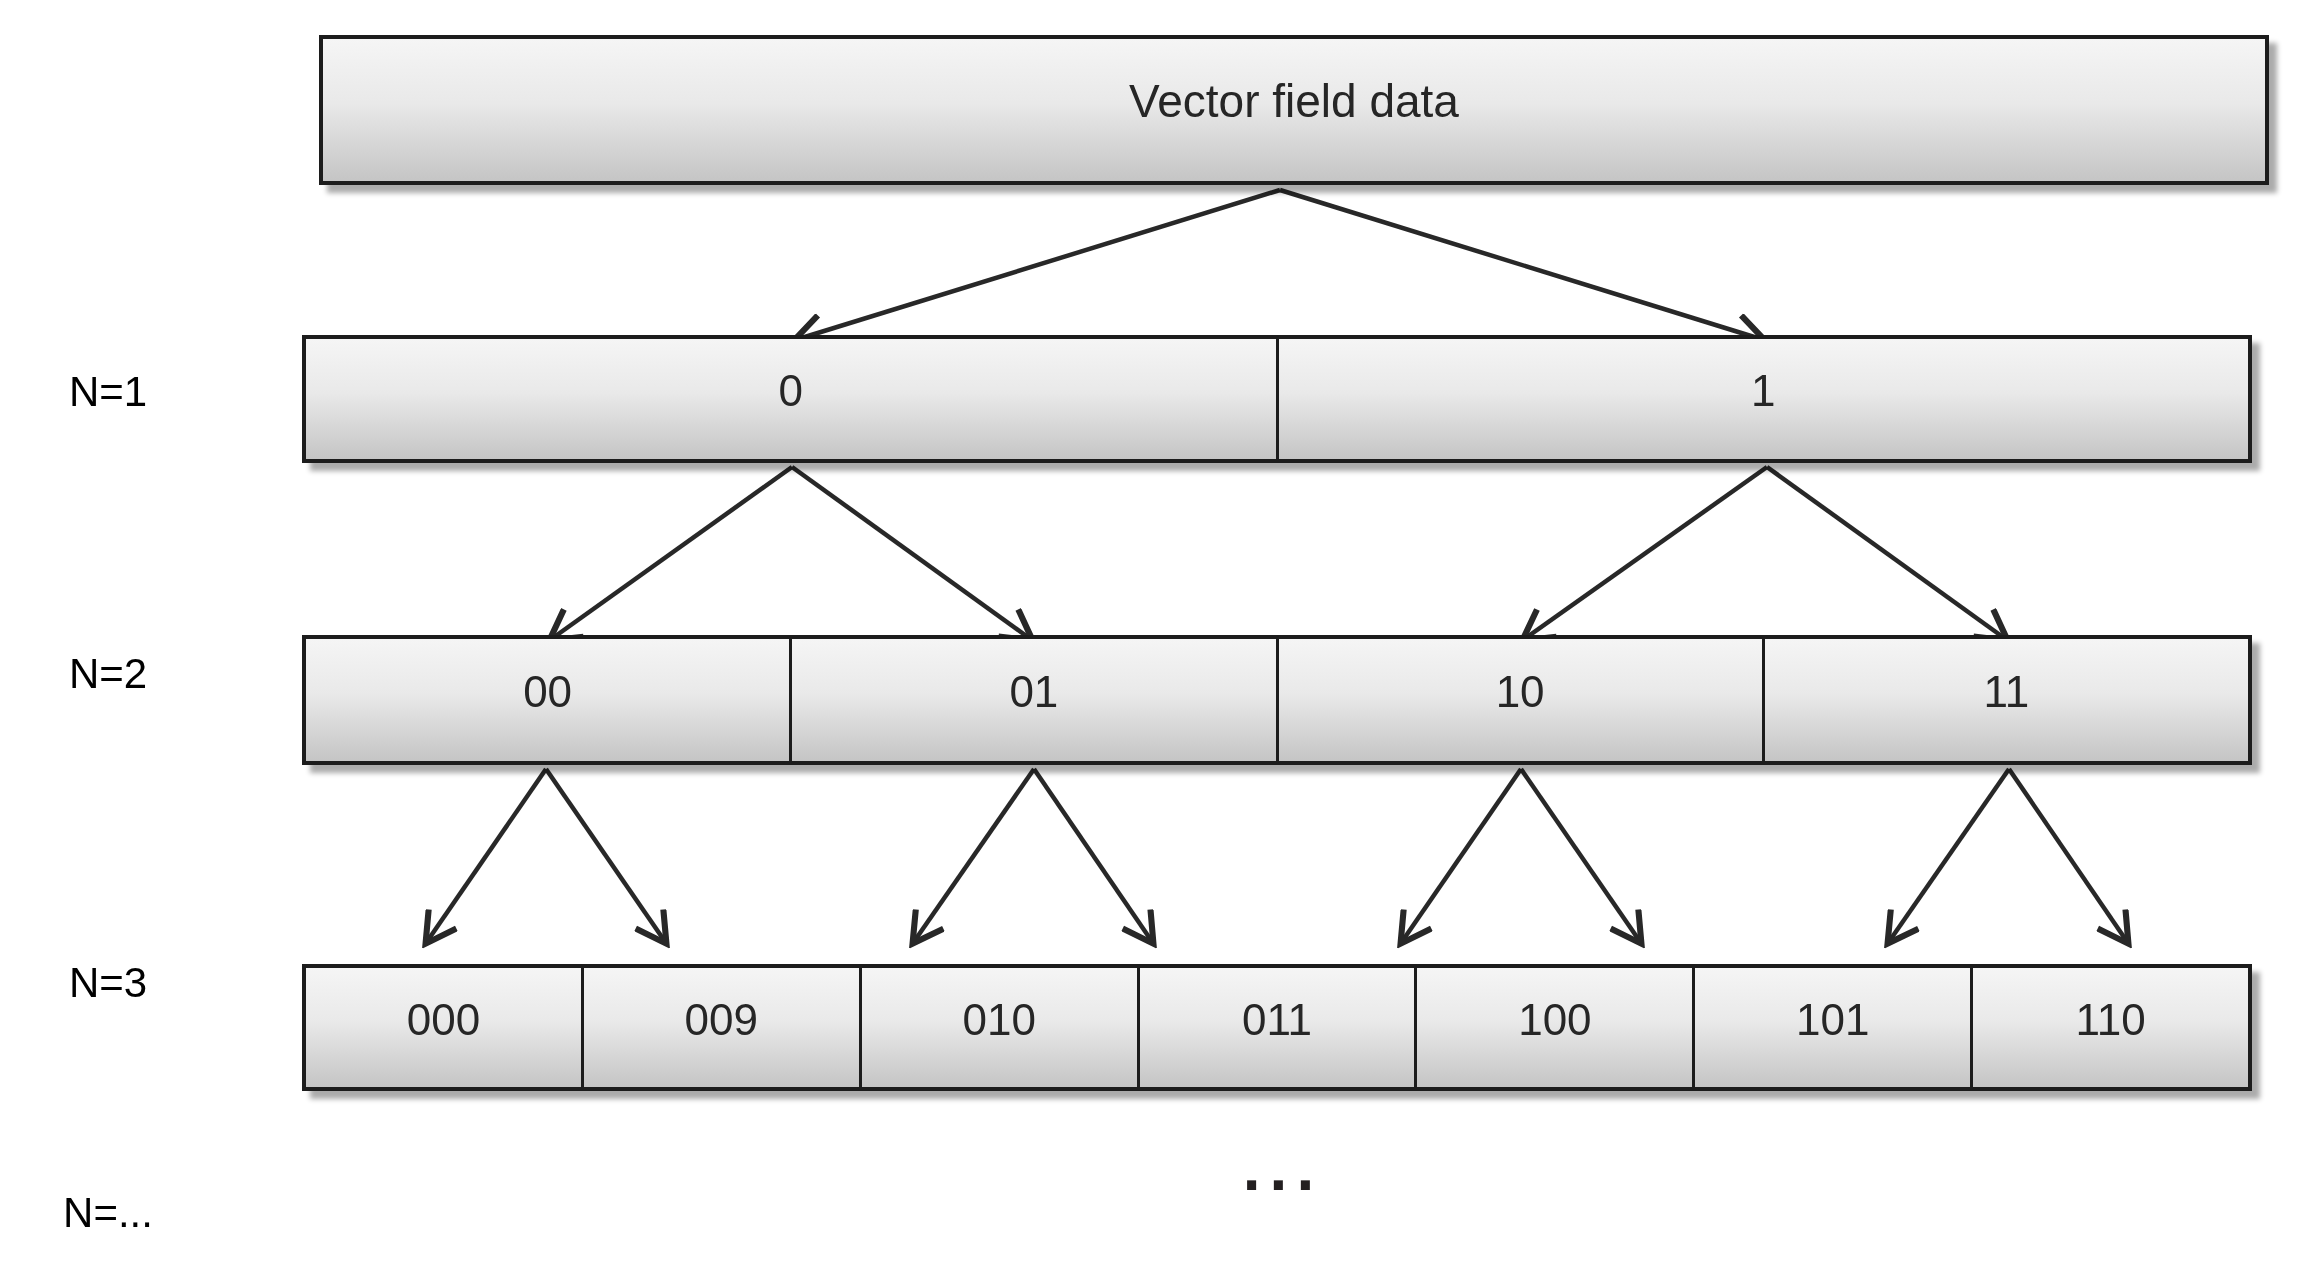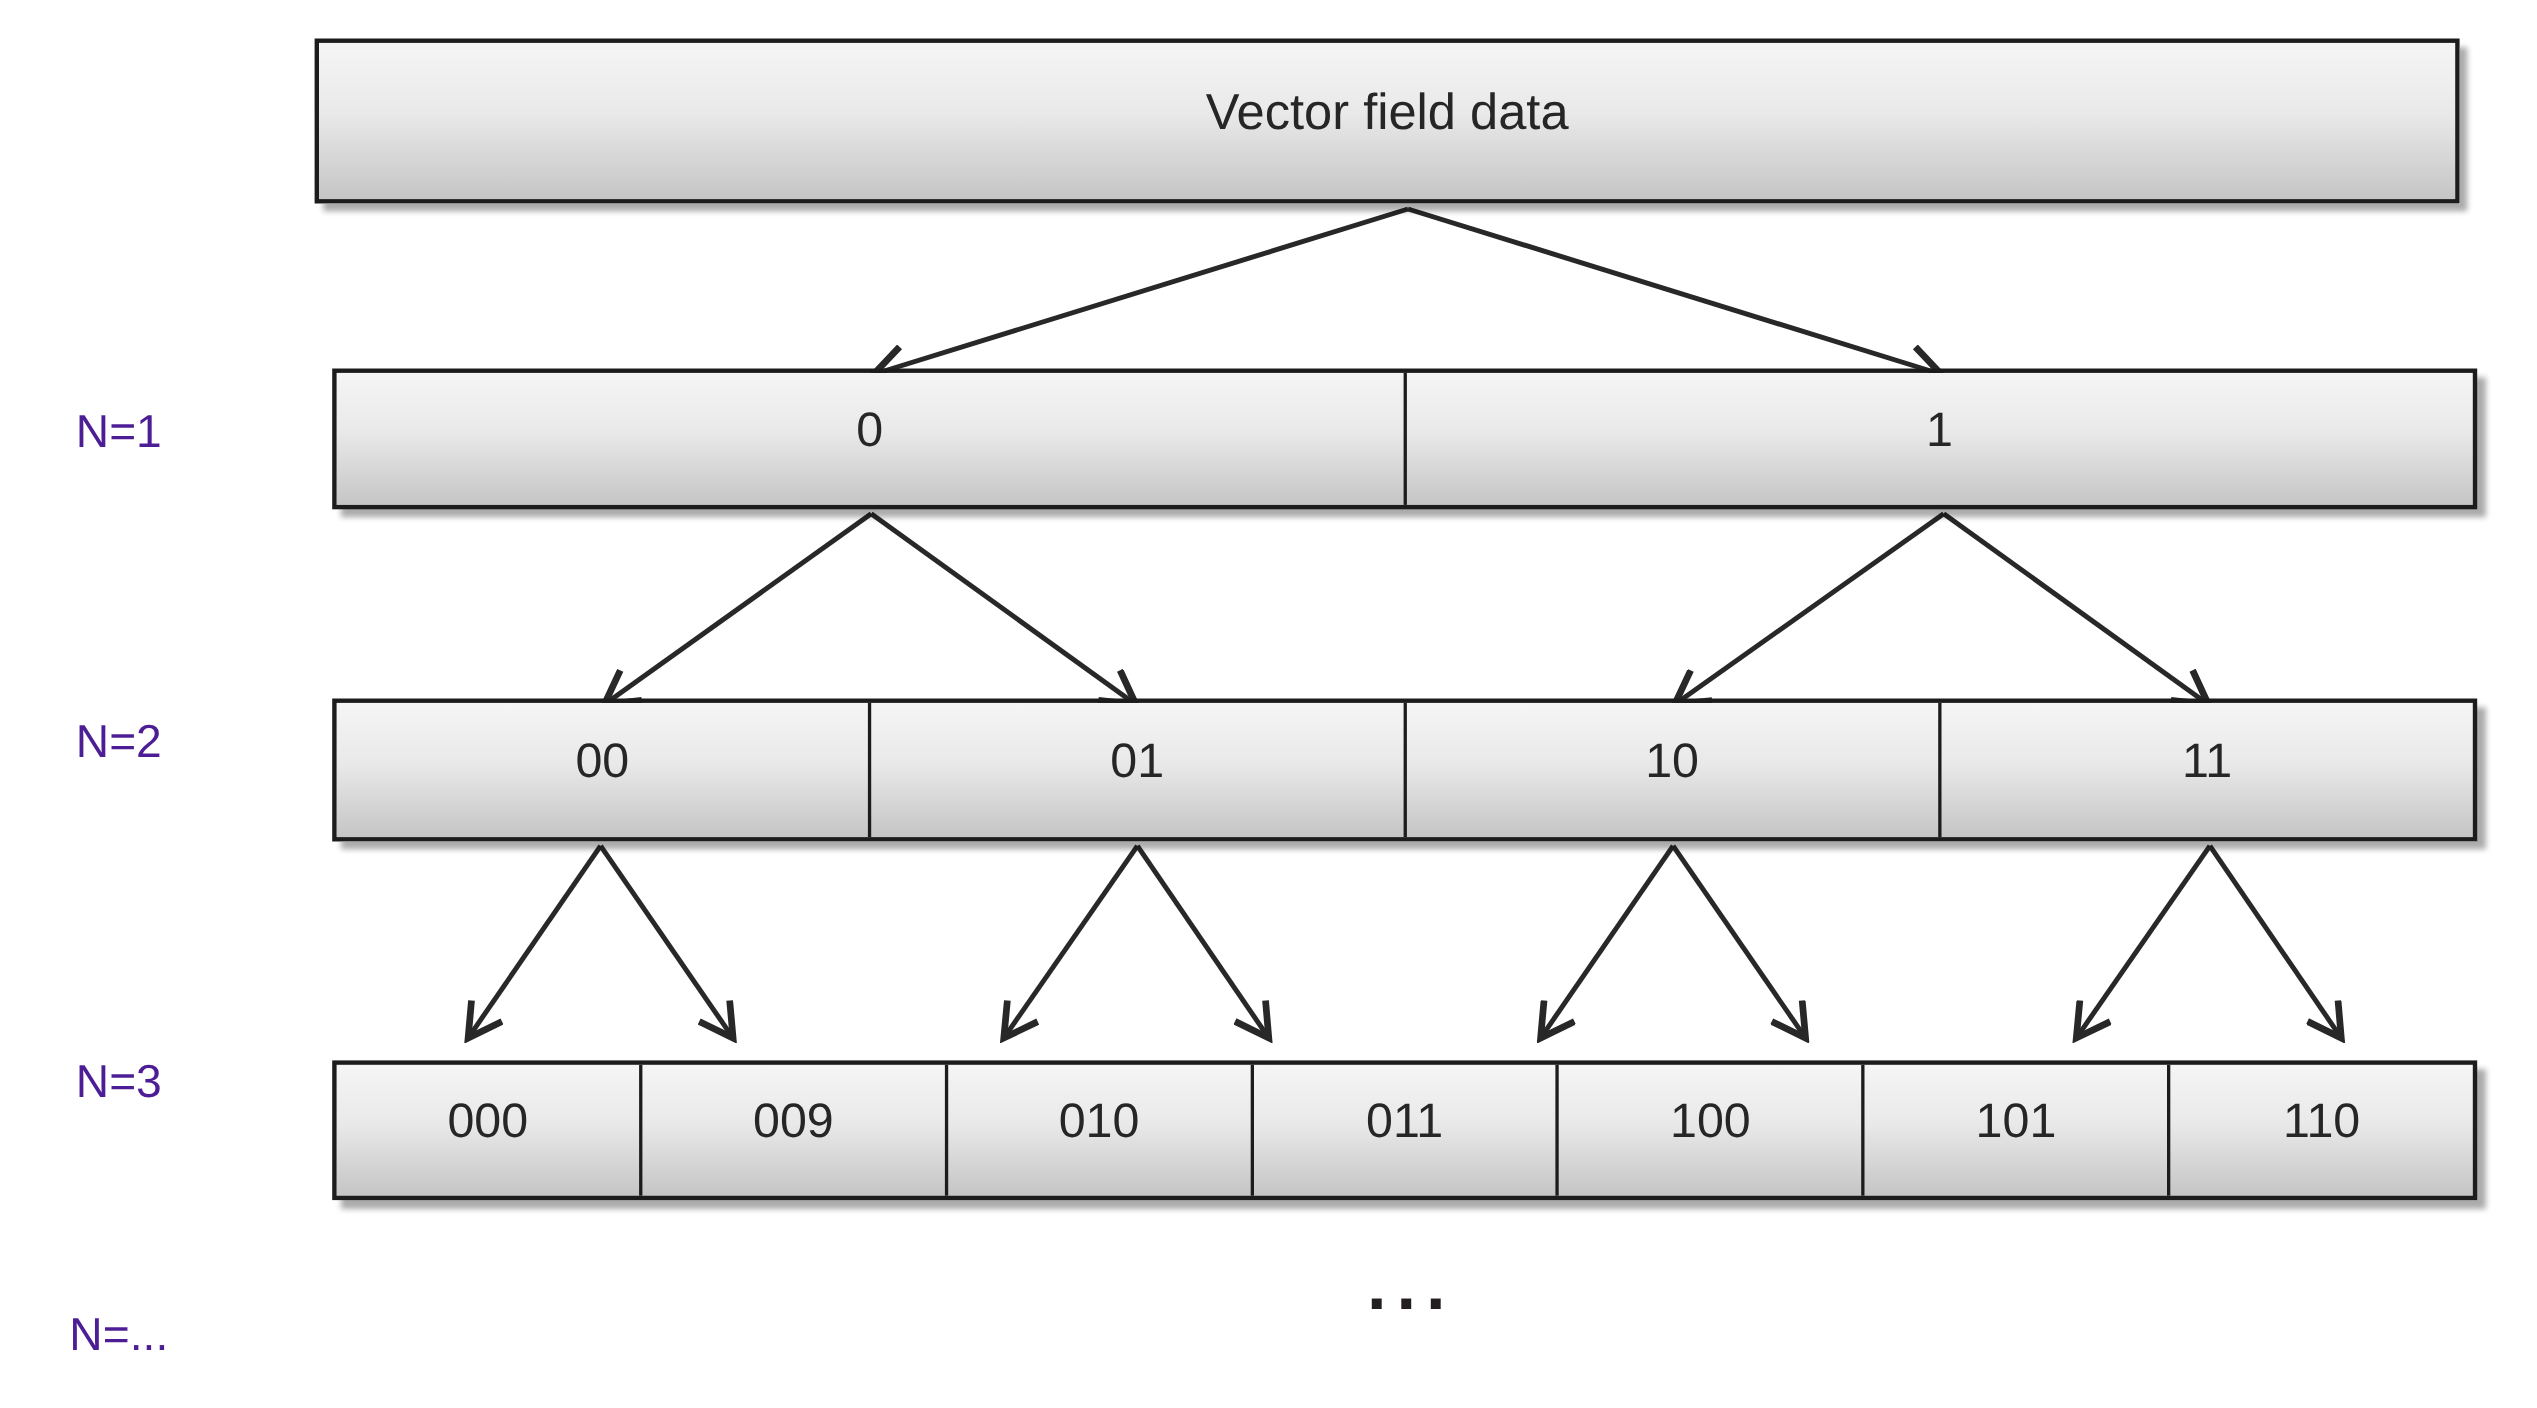--- a/index.html
+++ b/index.html
@@ -37,21 +37,21 @@
     padding-bottom:18px;
     font-size:46px;
     color:#262626;
   }
   .row-label{
     position:absolute;
     left:28px;width:160px;
     text-align:center;
     font-size:42px;
     line-height:1;
-    color:#4c1d95;
+    color:#000000;
     white-space:nowrap;
   }
   .dots{
     position:absolute;
     left:1193px;top:1136px;width:180px;
     text-align:center;
     font-size:64px;
     font-weight:bold;
     letter-spacing:9px;
     line-height:1;
@@ -81,21 +81,21 @@
     <line x1="546" y1="769" x2="426" y2="943" marker-end="url(#ah)"></line>
     <line x1="546" y1="769" x2="666" y2="943" marker-end="url(#ah)"></line>
     <line x1="1034" y1="769" x2="913" y2="943" marker-end="url(#ah)"></line>
     <line x1="1034" y1="769" x2="1153" y2="943" marker-end="url(#ah)"></line>
     <line x1="1521" y1="769" x2="1401" y2="943" marker-end="url(#ah)"></line>
     <line x1="1521" y1="769" x2="1641" y2="943" marker-end="url(#ah)"></line>
     <line x1="2009" y1="769" x2="1888" y2="943" marker-end="url(#ah)"></line>
     <line x1="2009" y1="769" x2="2128" y2="943" marker-end="url(#ah)"></line>
   </svg>
 
-  <div class="box top-box" style="left:286px;top:35px;width:1950px;height:150px;">
+  <div class="box top-box" style="left:319px;top:35px;width:1950px;height:150px;">
     <span>Vector field data</span>
   </div>
 
   <div class="row-label" style="top:371px;">N=1</div>
   <div class="row-label" style="top:653px;">N=2</div>
   <div class="row-label" style="top:962px;">N=3</div>
   <div class="row-label" style="top:1192px;">N=...</div>
 
   <div class="box row" style="left:302px;top:335px;width:1950px;height:128px;">
     <div class="cell">0</div>

